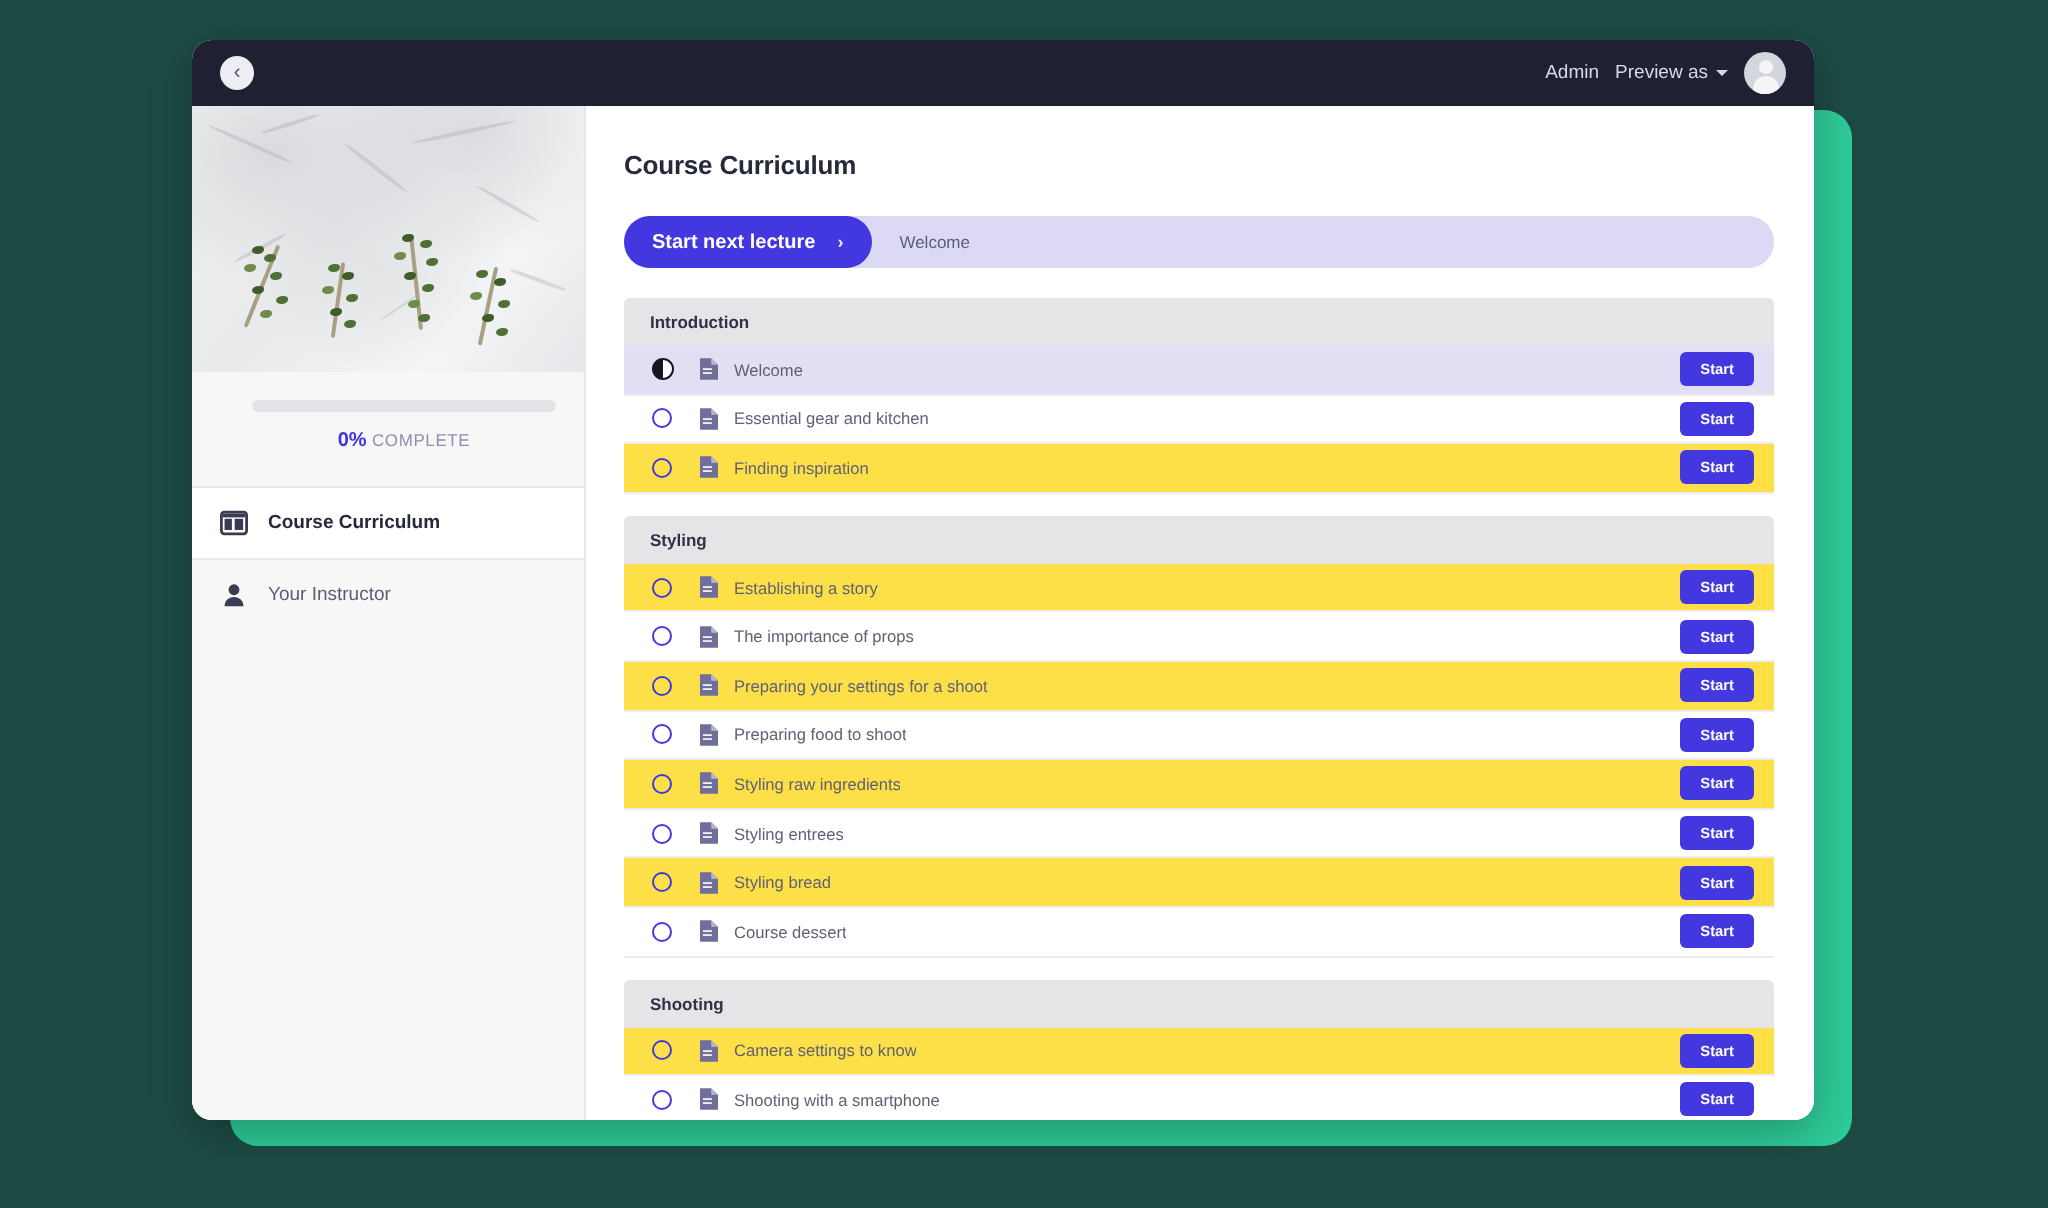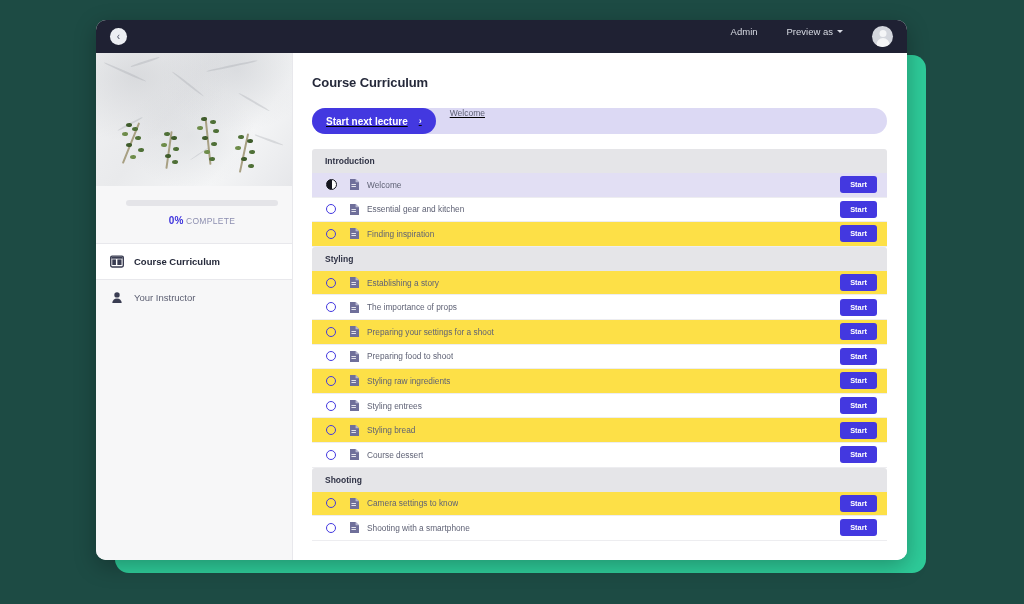--- a/index.html
+++ b/index.html
@@ -63,22 +63,22 @@
     justify-content: center;
     color: #4a4f63;
     font-size: 10px;
     line-height: 1;
     cursor: pointer;
     flex: 0 0 auto;
   }
   .topbar-right {
     margin-left: auto;
     display: flex;
-    align-items: flex-start;
-    gap: 29px;
+    align-items: center;
+    gap: 8px;
   }
   .top-link {
     color: #d7dae3;
     font-size: 9.5px;
     cursor: pointer;
     white-space: nowrap;
   }
   .top-link.with-caret { display: flex; align-items: center; gap: 4px; }
   .caret {
     width: 0; height: 0;
@@ -229,22 +229,21 @@
     color: #25293a;
     letter-spacing: -0.1px;
   }
 
   .next-bar {
     margin-top: 18px;
     height: 26px;
     background: #dcd9f4;
     border-radius: 13px;
     display: flex;
-    align-items: flex-start;
-    text-decoration: underline;
+    align-items: center;
   }
   .next-btn {
     height: 26px;
     background: #4338e0;
     border-radius: 13px;
     color: #ffffff;
     font-size: 10px;
     font-weight: bold;
     display: flex;
     align-items: center;
@@ -254,21 +253,21 @@
     white-space: nowrap;
   }
   .next-btn .chev { font-size: 9px; opacity: 0.92; }
   .next-label {
     font-size: 8.5px;
     color: #5c5f72;
     padding-left: 14px;
   }
 
   .curriculum { margin-top: 15px; }
-  .section { }
+  .section { margin-bottom: 11px; }
   .section-head {
     background: #e5e5e8;
     padding: 7px 13px;
     font-size: 8.5px;
     font-weight: bold;
     color: #2f3245;
     border-radius: 3px 3px 0 0;
   }
   .lecture {
     display: flex;

